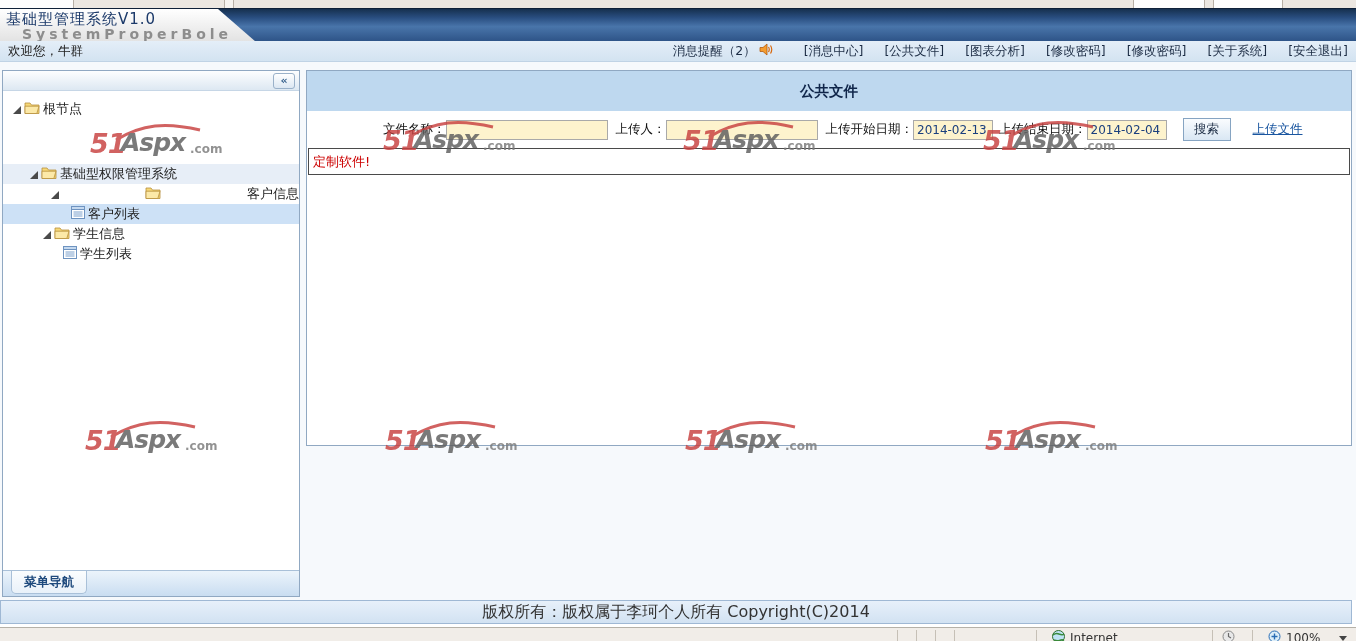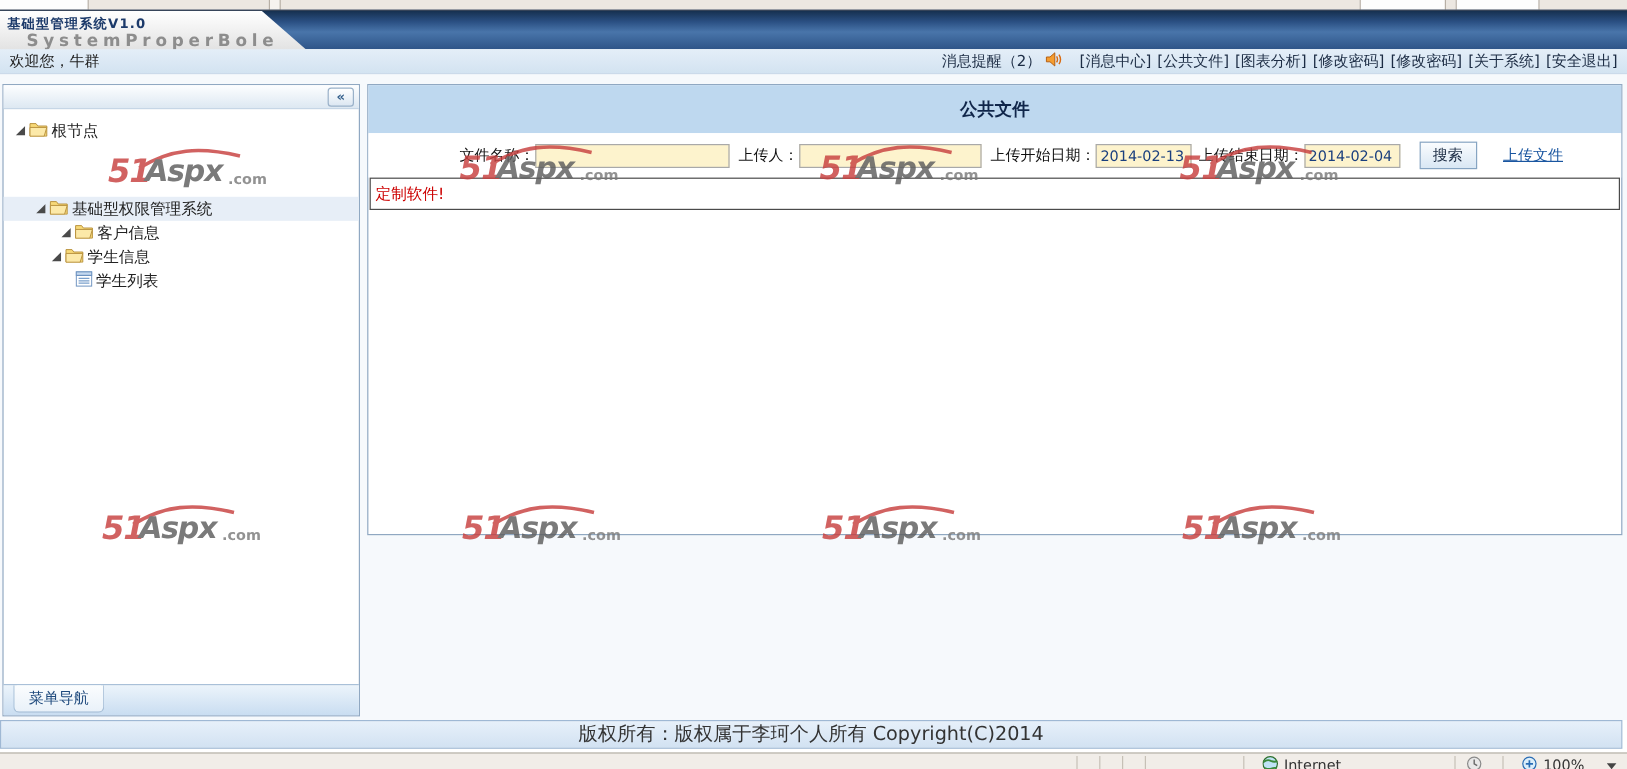--- a/index.html
+++ b/index.html
@@ -21,31 +21,31 @@
     position:absolute; left:0; top:8px; width:1356px; height:33px;
     background:linear-gradient(180deg,#16304f 0%,#2a4f82 28%,#4975aa 55%,#2e5488 100%);
     border-top:1px solid #0f2038;
   }
   .logo-plate {
     position:absolute; left:0; top:0; height:33px; width:256px;
     background:linear-gradient(180deg,#ffffff,#e2e2e2);
     clip-path:polygon(0 0,218px 0,256px 100%,0 100%);
     padding:1px 0 0 6px;
   }
-  .app-title { font-size:11px; font-weight:bold; color:#1c3a6a; letter-spacing:1px; line-height:19px; }
+  .app-title { font-size:15px; font-weight:normal; color:#1c3a6a; letter-spacing:1px; line-height:19px; }
   .app-subtitle { font-size:14px; color:#8d8d8d; letter-spacing:4px; padding-left:16px; line-height:11px; font-weight:bold; }
   
   .welcome-bar {
     position:absolute; left:0; top:41px; width:1356px; height:21px;
     background:linear-gradient(180deg,#e4eef8,#d3e3f1);
     border-bottom:1px solid #c0d3e5;
     display:flex; align-items:center; justify-content:space-between;
     padding:0 8px 0 8px; font-size:12.5px;
   }
-  .welcome-right { display:flex; align-items:center; gap:3px; color:#1c2c44; }
+  .welcome-right { display:flex; align-items:center; gap:19px; color:#1c2c44; }
   .welcome-right a { color:#1c2c44; text-decoration:none; margin-left:2px; }
   .msg-reminder { display:flex; align-items:center; gap:3px; margin-right:10px; }
   
   .workspace { position:absolute; left:0; top:62px; width:1356px; height:538px; background:#f6f9fc; }
   
   .sidebar {
     position:absolute; left:2px; top:8px; width:298px; height:527px;
     background:#fff; border:1px solid #90a8c2;
     display:flex; flex-direction:column;
   }
@@ -66,21 +66,21 @@
   .tw { display:inline-block; flex:0 0 auto; }
   
   .sidebar-tabs {
     flex:0 0 26px; border-top:1px solid #a9c0d8;
     background:linear-gradient(180deg,#ecf4fb,#c9ddf1); position:relative;
   }
   .menu-tab {
     position:absolute; left:8px; top:0; width:76px; height:23px;
     background:linear-gradient(180deg,#fbfdfe,#e9f1f9);
     border:1px solid #a9c0d8; border-top:none; border-radius:0 0 5px 5px;
-    text-align:center; line-height:22px; font-weight:normal; color:#1f4a7d; font-size:12.5px; cursor:pointer;
+    text-align:center; line-height:22px; font-weight:bold; color:#1f4a7d; font-size:12.5px; cursor:pointer;
   }
   
   .main-panel {
     position:absolute; left:306px; top:8px; width:1046px; height:376px;
     background:#fff; border:1px solid #90a8c2;
   }
   .main-title {
     height:40px; background:#bed8ef; display:flex; align-items:center; justify-content:center;
     font-size:14.5px; font-weight:bold; color:#10264a;
   }
@@ -205,29 +205,37 @@
         <div class="tree-row band" style="padding-left:27px;margin-top:45px;">
           <span class="tw"><svg width="8" height="8">
                 <path d="M0 8 L8 8 L8 0 Z" fill="#4a4a4a"></path>
               </svg></span>
           <span class="tw"><svg width="16" height="13" viewBox="0 0 16 13">
                 <path d="M1 2 h5 l1.5 2 H15 v8.5 H1 Z" fill="#f7d978" stroke="#b8913d" stroke-width="0.8"></path>
                 <path d="M1 5.2 h14 l-2.2 7.3 H1 Z" fill="#fce9a8" stroke="#b8913d" stroke-width="0.8"></path>
               </svg></span>
           <span>基础型权限管理系统</span>
         </div>
-        <div class="tree-row" style="padding-left:48px;">
+        <div class="tree-row" style="padding-left:48px;justify-content:space-between;">
           <span class="tw"><svg width="8" height="8">
                 <path d="M0 8 L8 8 L8 0 Z" fill="#4a4a4a"></path>
               </svg></span>
           <span class="tw"><svg width="16" height="13" viewBox="0 0 16 13">
                 <path d="M1 2 h5 l1.5 2 H15 v8.5 H1 Z" fill="#f7d978" stroke="#b8913d" stroke-width="0.8"></path>
                 <path d="M1 5.2 h14 l-2.2 7.3 H1 Z" fill="#fce9a8" stroke="#b8913d" stroke-width="0.8"></path>
               </svg></span>
           <span>客户信息</span>
+        </div>
+        <div class="tree-row selected" style="padding-left:68px;">
+          <span class="tw"><svg width="14" height="13" viewBox="0 0 14 13">
+                <rect x="0.5" y="0.5" width="13" height="12" fill="#fff" stroke="#6e93c0"></rect>
+                <rect x="0.5" y="0.5" width="13" height="3" fill="#c5d9ef" stroke="#6e93c0"></rect>
+                <path d="M2.5 6 h9 M2.5 8 h9 M2.5 10 h9" stroke="#7aa0cc" stroke-width="1"></path>
+              </svg></span>
+          <span>客户列表</span>
         </div>
         <div class="tree-row" style="padding-left:40px;">
           <span class="tw"><svg width="8" height="8">
                 <path d="M0 8 L8 8 L8 0 Z" fill="#4a4a4a"></path>
               </svg></span>
           <span class="tw"><svg width="16" height="13" viewBox="0 0 16 13">
                 <path d="M1 2 h5 l1.5 2 H15 v8.5 H1 Z" fill="#f7d978" stroke="#b8913d" stroke-width="0.8"></path>
                 <path d="M1 5.2 h14 l-2.2 7.3 H1 Z" fill="#fce9a8" stroke="#b8913d" stroke-width="0.8"></path>
               </svg></span>
           <span>学生信息</span>

